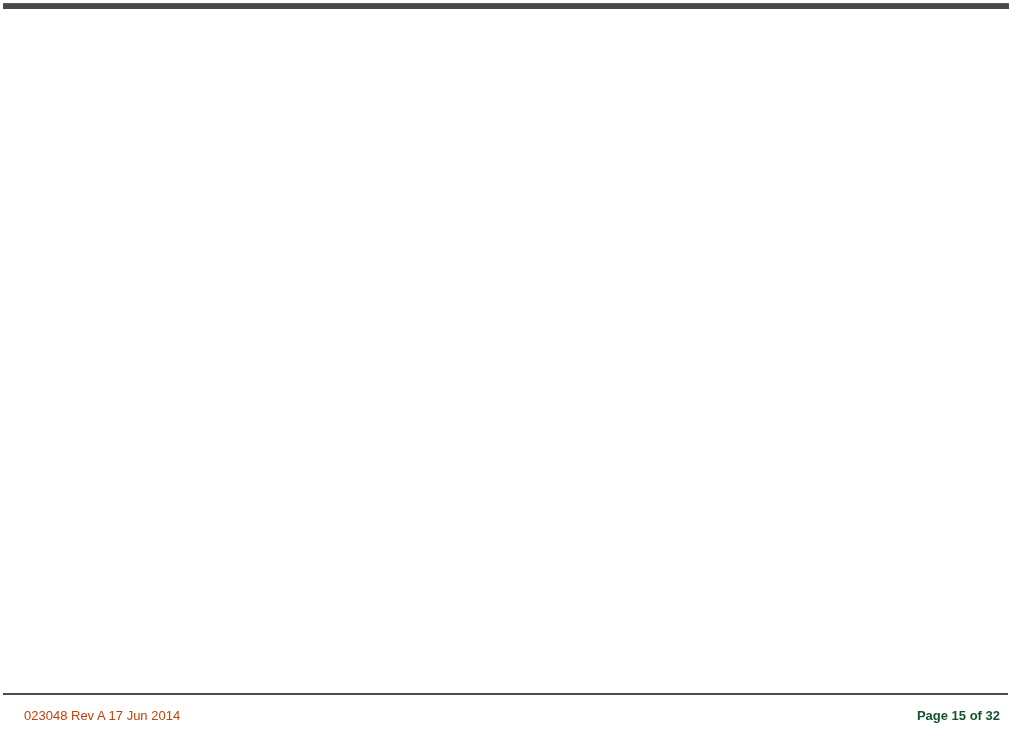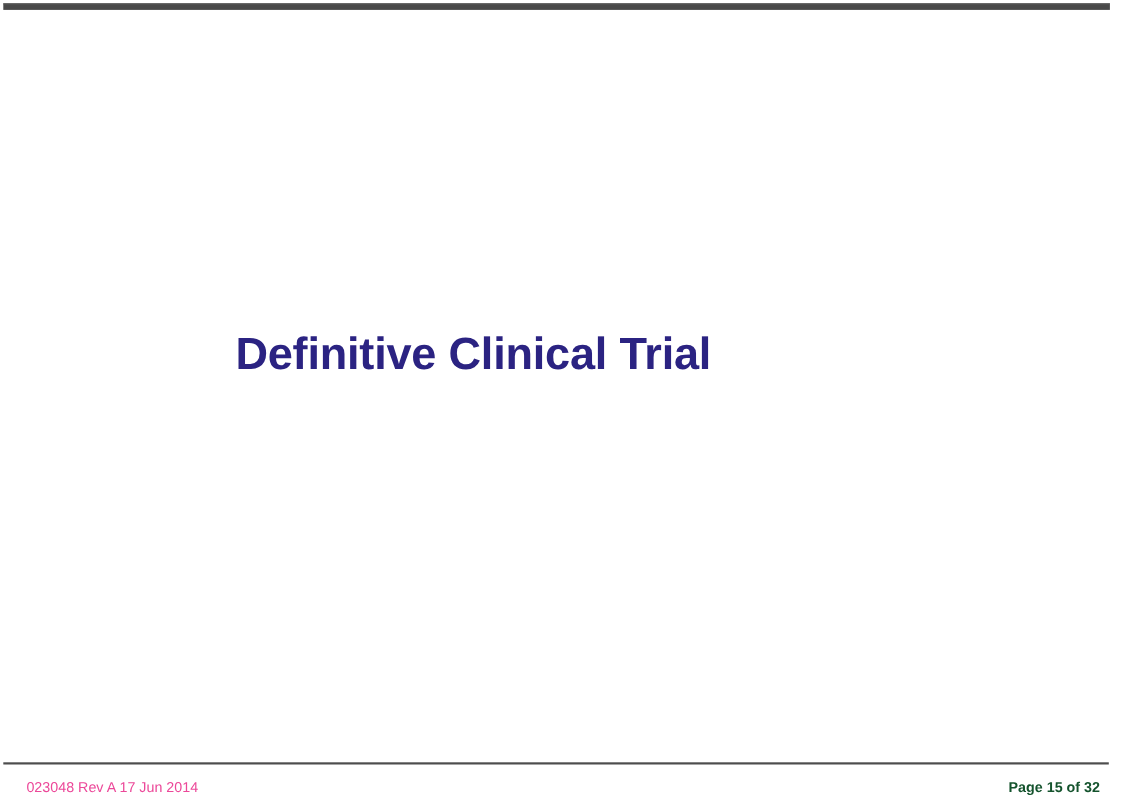--- a/index.html
+++ b/index.html
@@ -73,21 +73,21 @@
     width: 1005px;
     height: 2px;
     background: #4d4d4d;
   }
   .footer-left {
     position: absolute;
     left: 24px;
     top: 708px;
     font-size: 13px;
     line-height: 16px;
-    color: #ec4899;
+    color: #c2410c;
     white-space: nowrap;
     font-family: "Liberation Sans", sans-serif;
   }
   .footer-right {
     position: absolute;
     right: 24px;
     top: 708px;
     font-size: 13px;
     line-height: 16px;
     font-weight: bold;
@@ -97,23 +97,20 @@
     font-family: "Liberation Sans", sans-serif;
   }
 </style>
 </head>
 <body>
 
 <div class="slide">
 
   <div class="top-rule"></div>
 
-  <div class="title-area">
-    <h1 class="slide-title">Definitive Clinical Trial</h1>
-  </div>
 
   <div class="body-area"></div>
 
   <div class="footer-rule"></div>
 
   <div class="footer-left">023048 Rev A 17 Jun 2014</div>
 
   <div class="footer-right">Page 15 of 32</div>
 
 </div>

